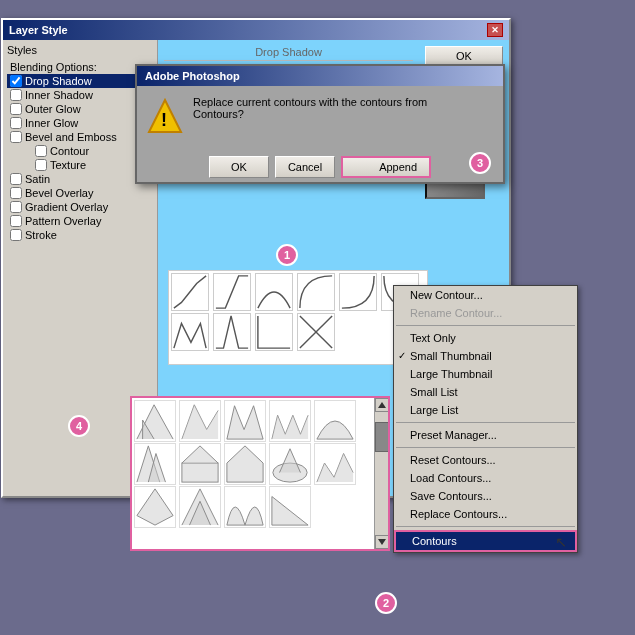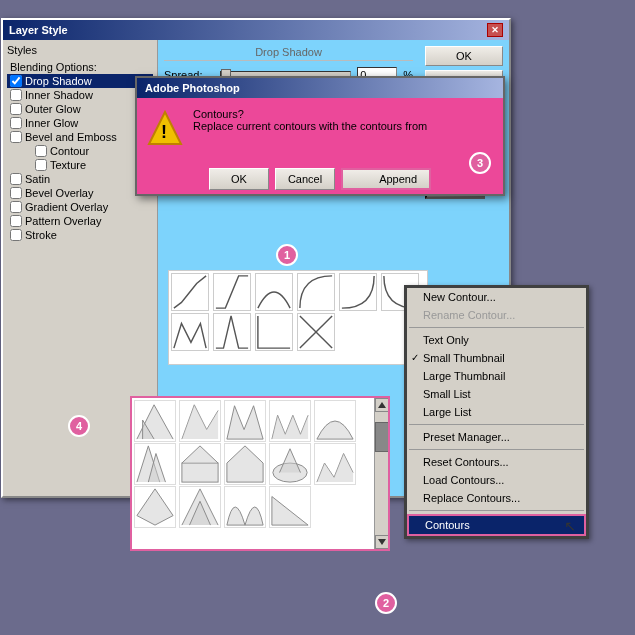--- a/index.html
+++ b/index.html
@@ -155,24 +155,24 @@
       background: white;
       border: 1px inset #888;
       padding: 1px 2px;
       font-size: 11px;
     }
 
     
     .context-menu {
       position: absolute;
       top: 285px;
-      left: 404px;
+      left: 393px;
       width: 185px;
       background: #d4d0c8;
-      border: 3px solid #404040;
+      border: 1px solid #404040;
       box-shadow: 2px 2px 5px rgba(0,0,0,0.4);
       z-index: 100;
     }
 
     .context-menu-item {
       padding: 3px 16px;
       font-size: 11px;
       cursor: pointer;
       color: #000;
       position: relative;
@@ -197,25 +197,25 @@
     }
 
     .context-menu-item.highlighted {
       background: #0a246a;
       color: white;
     }
 
     
     .ps-dialog {
       position: absolute;
-      top: 76px;
+      top: 64px;
       left: 135px;
       width: 370px;
       height: 120px;
-      background: #ec4899;
+      background: #a3a3a3;
       border: 2px solid #666;
       box-shadow: 3px 3px 8px rgba(0,0,0,0.5);
       z-index: 200;
     }
 
     .ps-dialog-title {
       background: linear-gradient(to right, #0a246a, #a6b5e0);
       color: white;
       padding: 3px 8px;
       font-size: 11px;
@@ -581,41 +581,42 @@
   <div class="context-menu-item">Text Only</div>
   <div class="context-menu-item checked">Small Thumbnail</div>
   <div class="context-menu-item">Large Thumbnail</div>
   <div class="context-menu-item">Small List</div>
   <div class="context-menu-item">Large List</div>
   <div class="context-menu-separator"></div>
   <div class="context-menu-item">Preset Manager...</div>
   <div class="context-menu-separator"></div>
   <div class="context-menu-item">Reset Contours...</div>
   <div class="context-menu-item">Load Contours...</div>
+  <div class="context-menu-item">Save Contours...</div>
   <div class="context-menu-item">Replace Contours...</div>
   <div class="context-menu-separator"></div>
   <div class="context-menu-item highlighted" style="border:2px solid #e060a0;">Contours</div>
 
   <div style="position:absolute;bottom:2px;right:10px;font-size:14px;color:#333;">↖</div>
 </div>
 
 <div class="ps-dialog">
   <div class="ps-dialog-title">
     <span>Adobe Photoshop</span>
   </div>
   <div class="ps-dialog-body">
     <div class="warning-icon-wrap">
       <svg width="36" height="36" viewBox="0 0 36 36">
         <polygon points="18,2 34,34 2,34" fill="#f0c000" stroke="#c08000" stroke-width="2"></polygon>
         <text x="17" y="28" font-size="18" font-weight="bold" fill="#000" text-anchor="middle">!</text>
       </svg>
     </div>
     <div>
+      <div>Replace current contours with the contours from</div>
       <div>Contours?</div>
-      <div>Replace current contours with the contours from</div>
     </div>
   </div>
   <div class="ps-dialog-buttons">
     <button class="dialog-btn">OK</button>
     <button class="dialog-btn">Cancel</button>
     <button class="dialog-btn append-btn">
       <span>Append</span>
       
     </button>
   </div>

